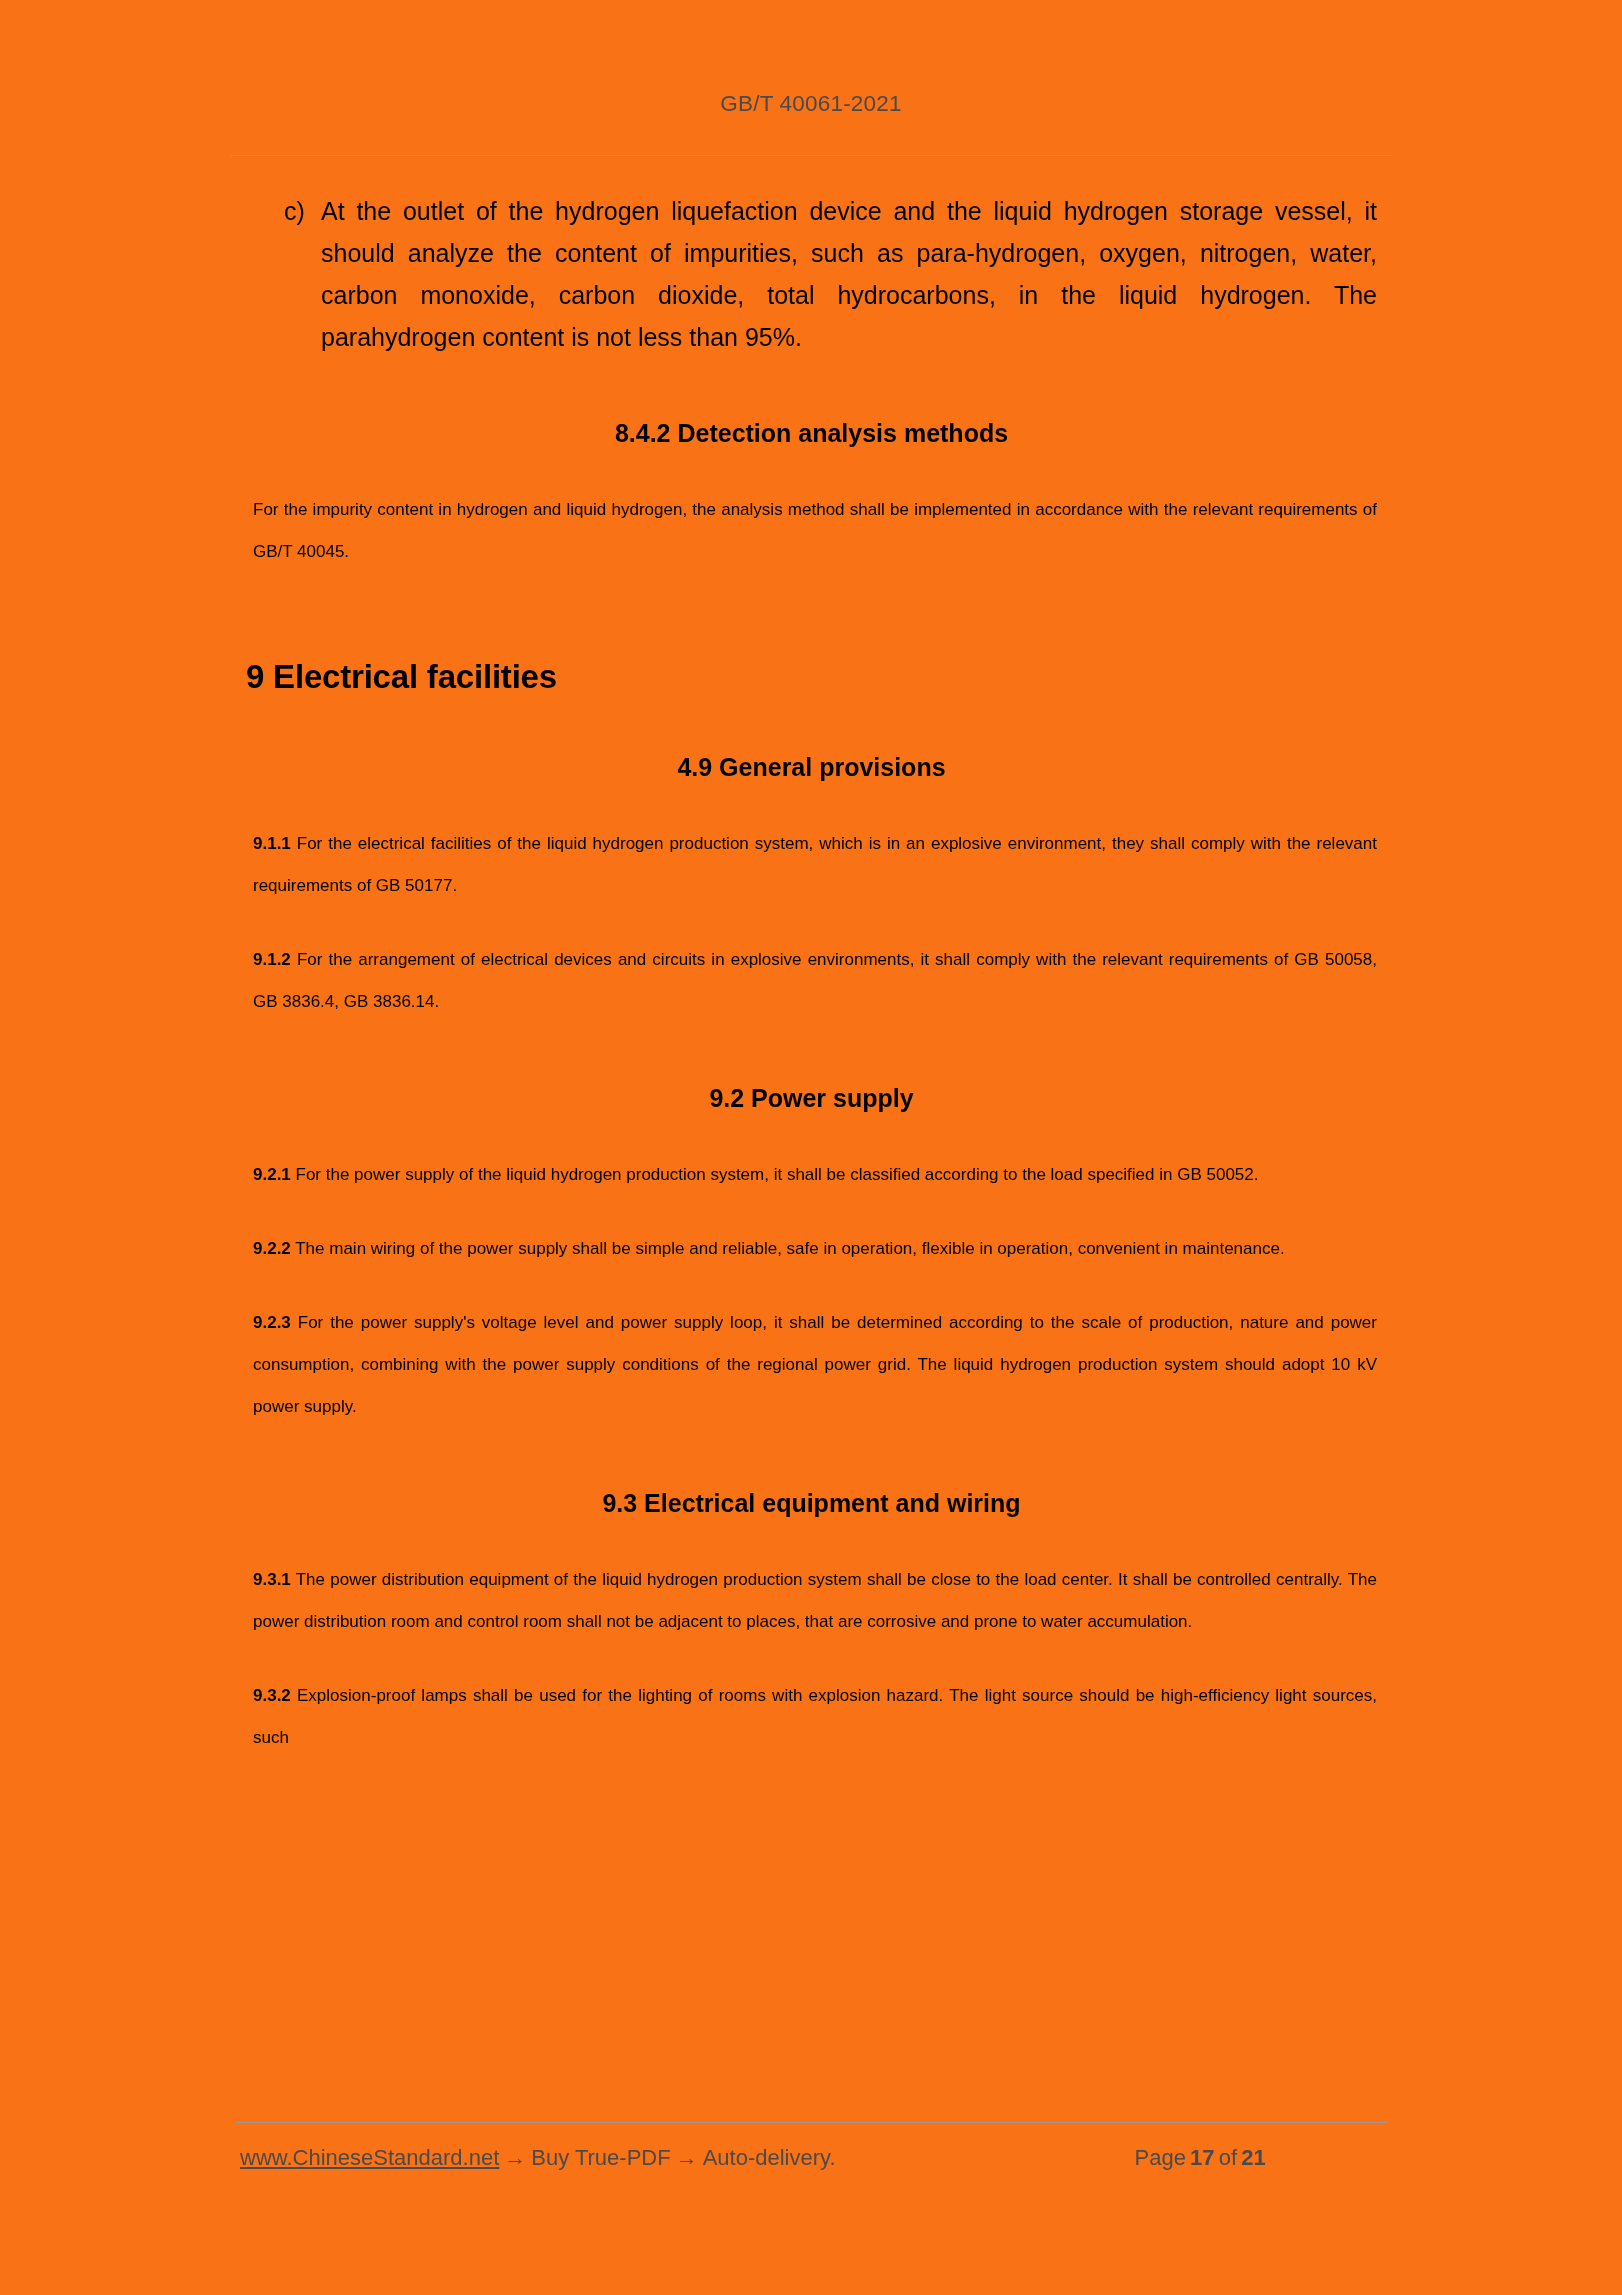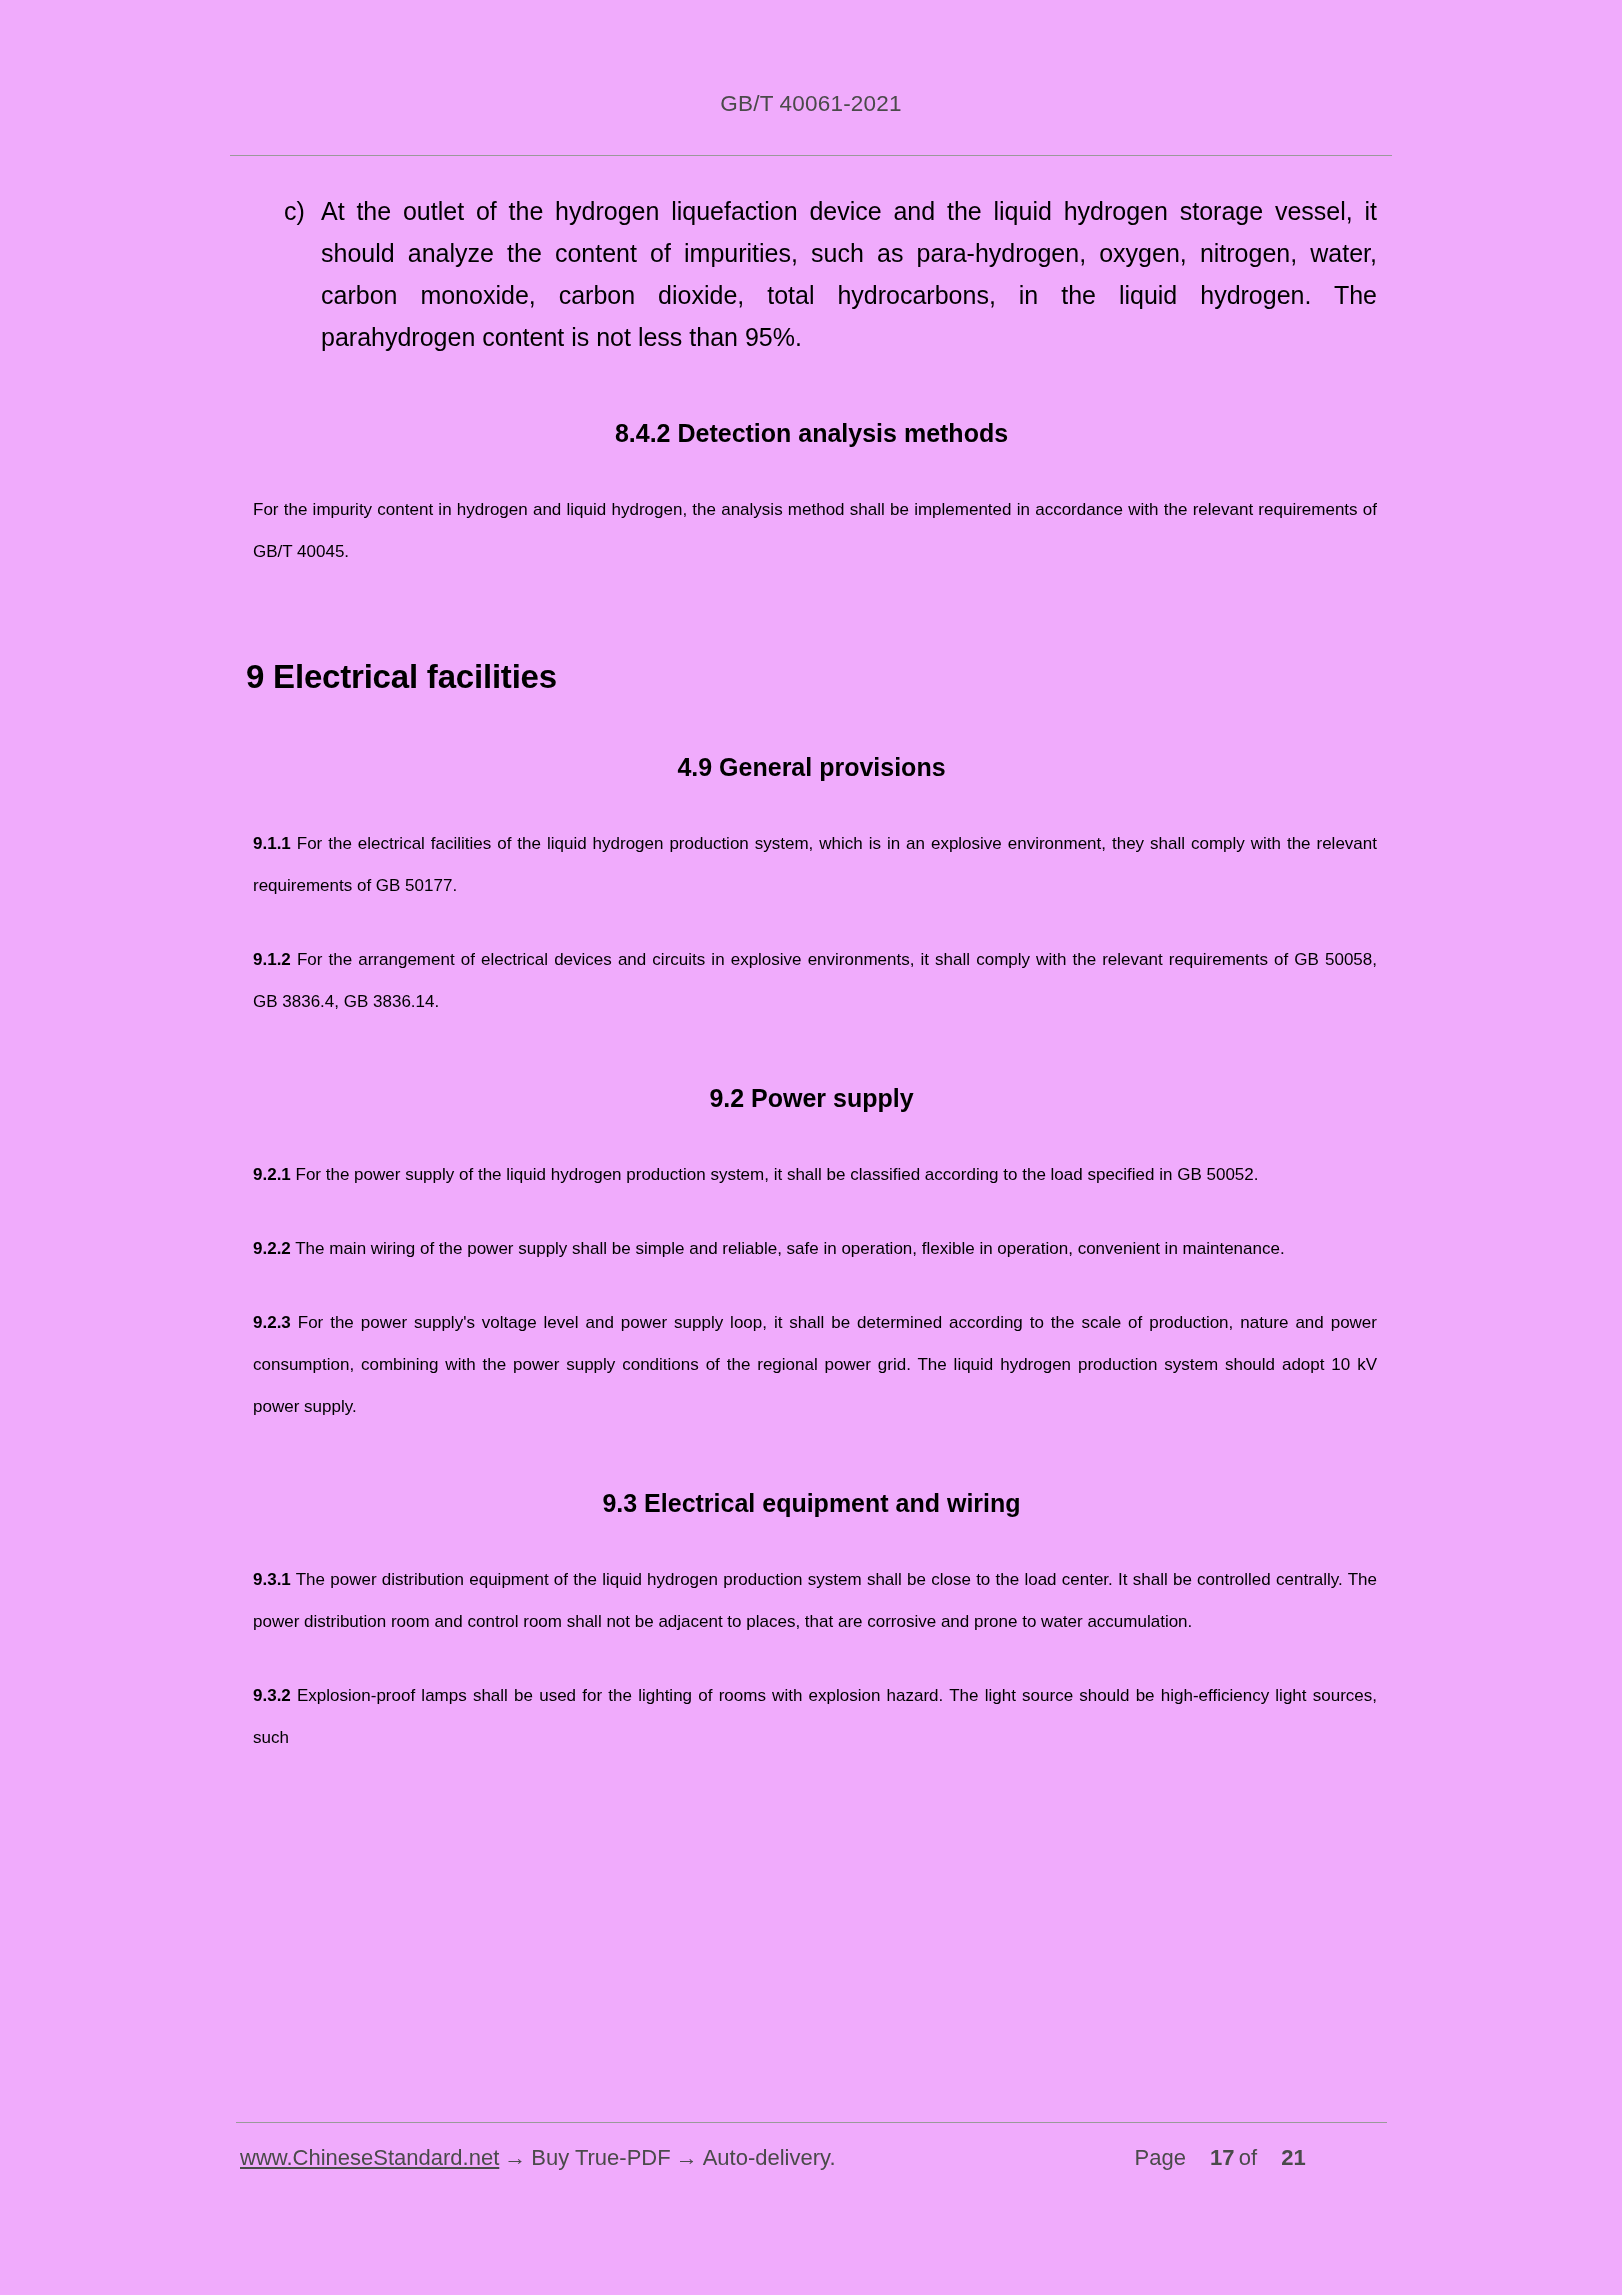--- a/index.html
+++ b/index.html
@@ -4,21 +4,21 @@
 <style>
   html, body {
     margin: 0;
     padding: 0;
     background: #ffffff;
   }
   .page {
     position: relative;
     width: 1623px;
     height: 2295px;
-    background: #f0abfc;
+    background: #f97316;
     margin: 0 auto;
     font-family: "Liberation Sans", sans-serif;
     color: #000000;
     box-sizing: border-box;
     overflow: hidden;
   }
 
   
   .page-header {
     position: absolute;
@@ -134,21 +134,20 @@
   }
   .footer-right {
     position: absolute;
     left: 892px;
     top: 0;
     white-space: nowrap;
   }
   .footer-right .pnum {
     font-weight: bold;
     padding: 0 1.7px;
-    margin-left: 20px;
   }
   .footer-right .lbl { padding: 0 2.5px; }
 </style>
 </head>
 <body>
 
 <div class="page">
 
   <div class="page-header">
     <span class="header-title">GB/T 40061-2021</span>

